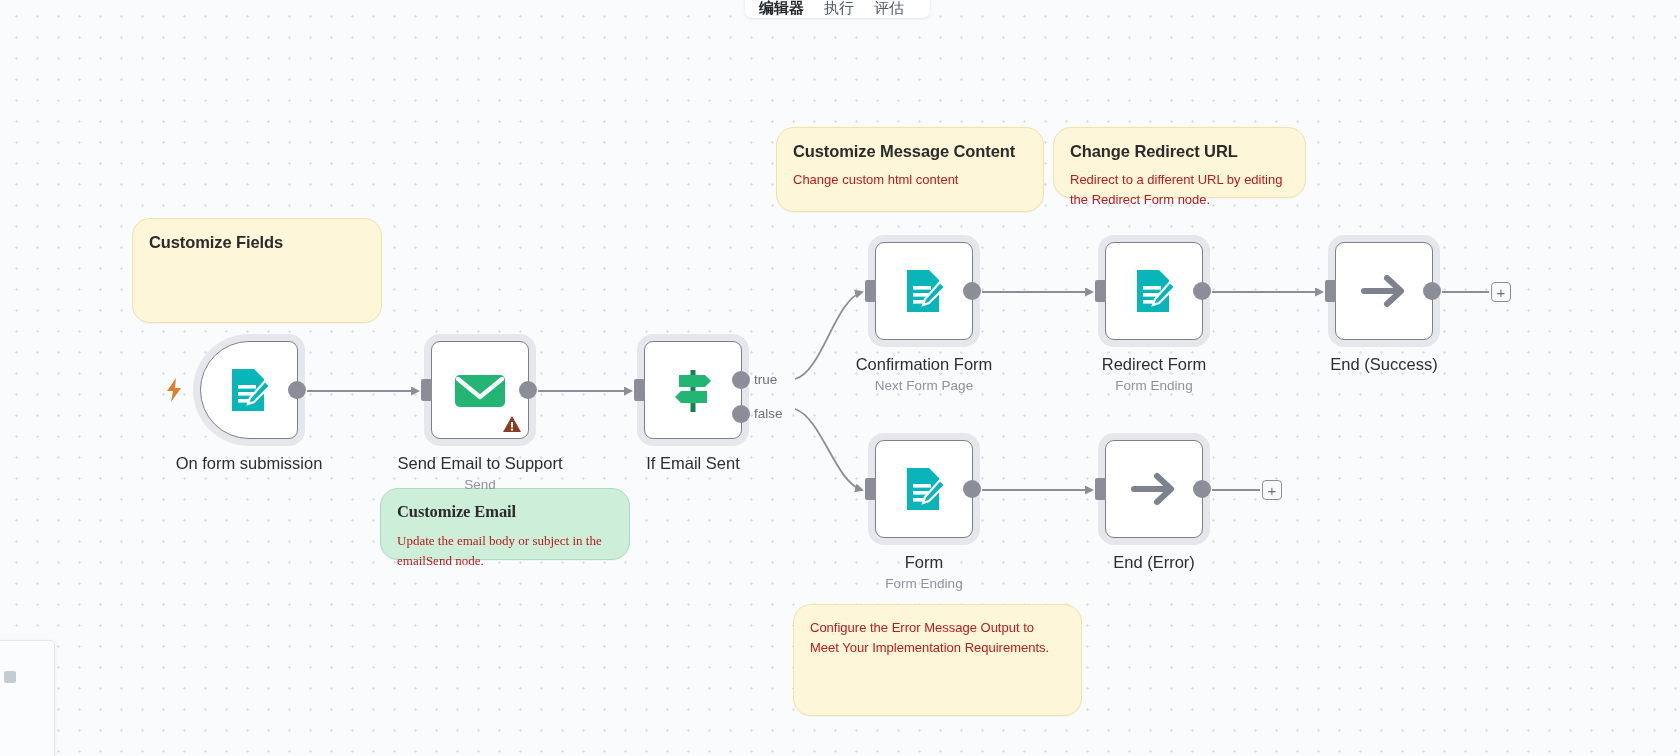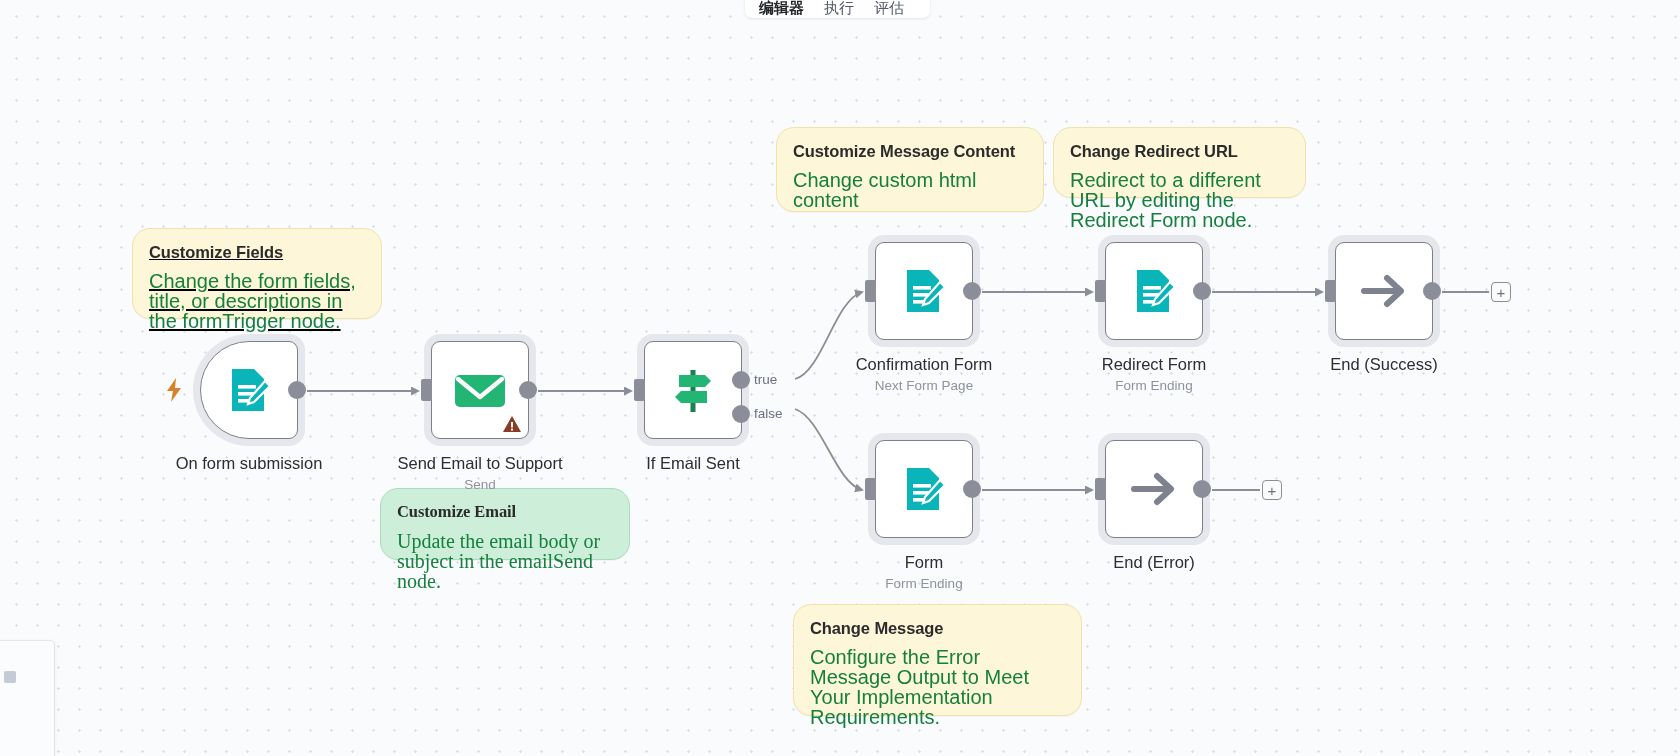--- a/index.html
+++ b/index.html
@@ -70,22 +70,22 @@
   }
   .sticky .s-title {
     font-size: 16.5px;
     font-weight: 700;
     color: #2b2b2b;
     margin: 0 0 9px 0;
     line-height: 20px;
     letter-spacing: -0.1px;
   }
   .sticky .s-body {
-    font-size: 20px;
-    color: #15803d;
+    font-size: 13px;
+    color: #b91c1c;
     line-height: 20px;
     margin: 0;
   }
 
   
   .node {
     position: absolute;
     z-index: 12;
   }
   .node-box {
@@ -255,42 +255,40 @@
       <path d="M1212,292 L1322,292" marker-end="url(#arrow)"></path>
 
       <path d="M1442,292 L1489,292"></path>
 
       <path d="M982,490 L1092,490" marker-end="url(#arrow)"></path>
 
       <path d="M1212,490 L1260,490"></path>
     </g>
   </svg>
 
-  <div class="sticky yellow" style="left:132px; top:228px; width:250px; height:91px;text-decoration:underline;">
+  <div class="sticky yellow" style="left:132px; top:218px; width:250px; height:105px;">
     <div class="s-title">Customize Fields</div>
-    <div class="s-body">Change the form fields, title, or descriptions in the formTrigger node.</div>
   </div>
 
   <div class="sticky yellow" style="left:776px; top:127px; width:268px; height:85px;">
     <div class="s-title">Customize Message Content</div>
     <div class="s-body">Change custom html content</div>
   </div>
 
   <div class="sticky yellow" style="left:1053px; top:127px; width:253px; height:71px;">
     <div class="s-title">Change Redirect URL</div>
     <div class="s-body">Redirect to a different URL by editing the Redirect Form node.</div>
   </div>
 
   <div class="sticky green" style="left:380px; top:488px; width:250px; height:72px;font-family:Liberation Serif, serif;">
     <div class="s-title">Customize Email</div>
     <div class="s-body">Update the email body or subject in the emailSend node.</div>
   </div>
 
   <div class="sticky yellow" style="left:793px; top:604px; width:289px; height:112px;">
-    <div class="s-title">Change Message</div>
     <div class="s-body">Configure the Error Message Output to Meet Your Implementation Requirements.</div>
   </div>
 
   <div class="node" style="left:200px; top:341px;">
     <div class="trigger-bolt">
       <svg viewBox="0 0 20 24" width="20" height="24">
         <path d="M12 0 L3 13 L9 13 L7 24 L17 10 L11 10 Z" fill="#d9822b"></path>
       </svg>
     </div>
     <div class="node-box trigger">

